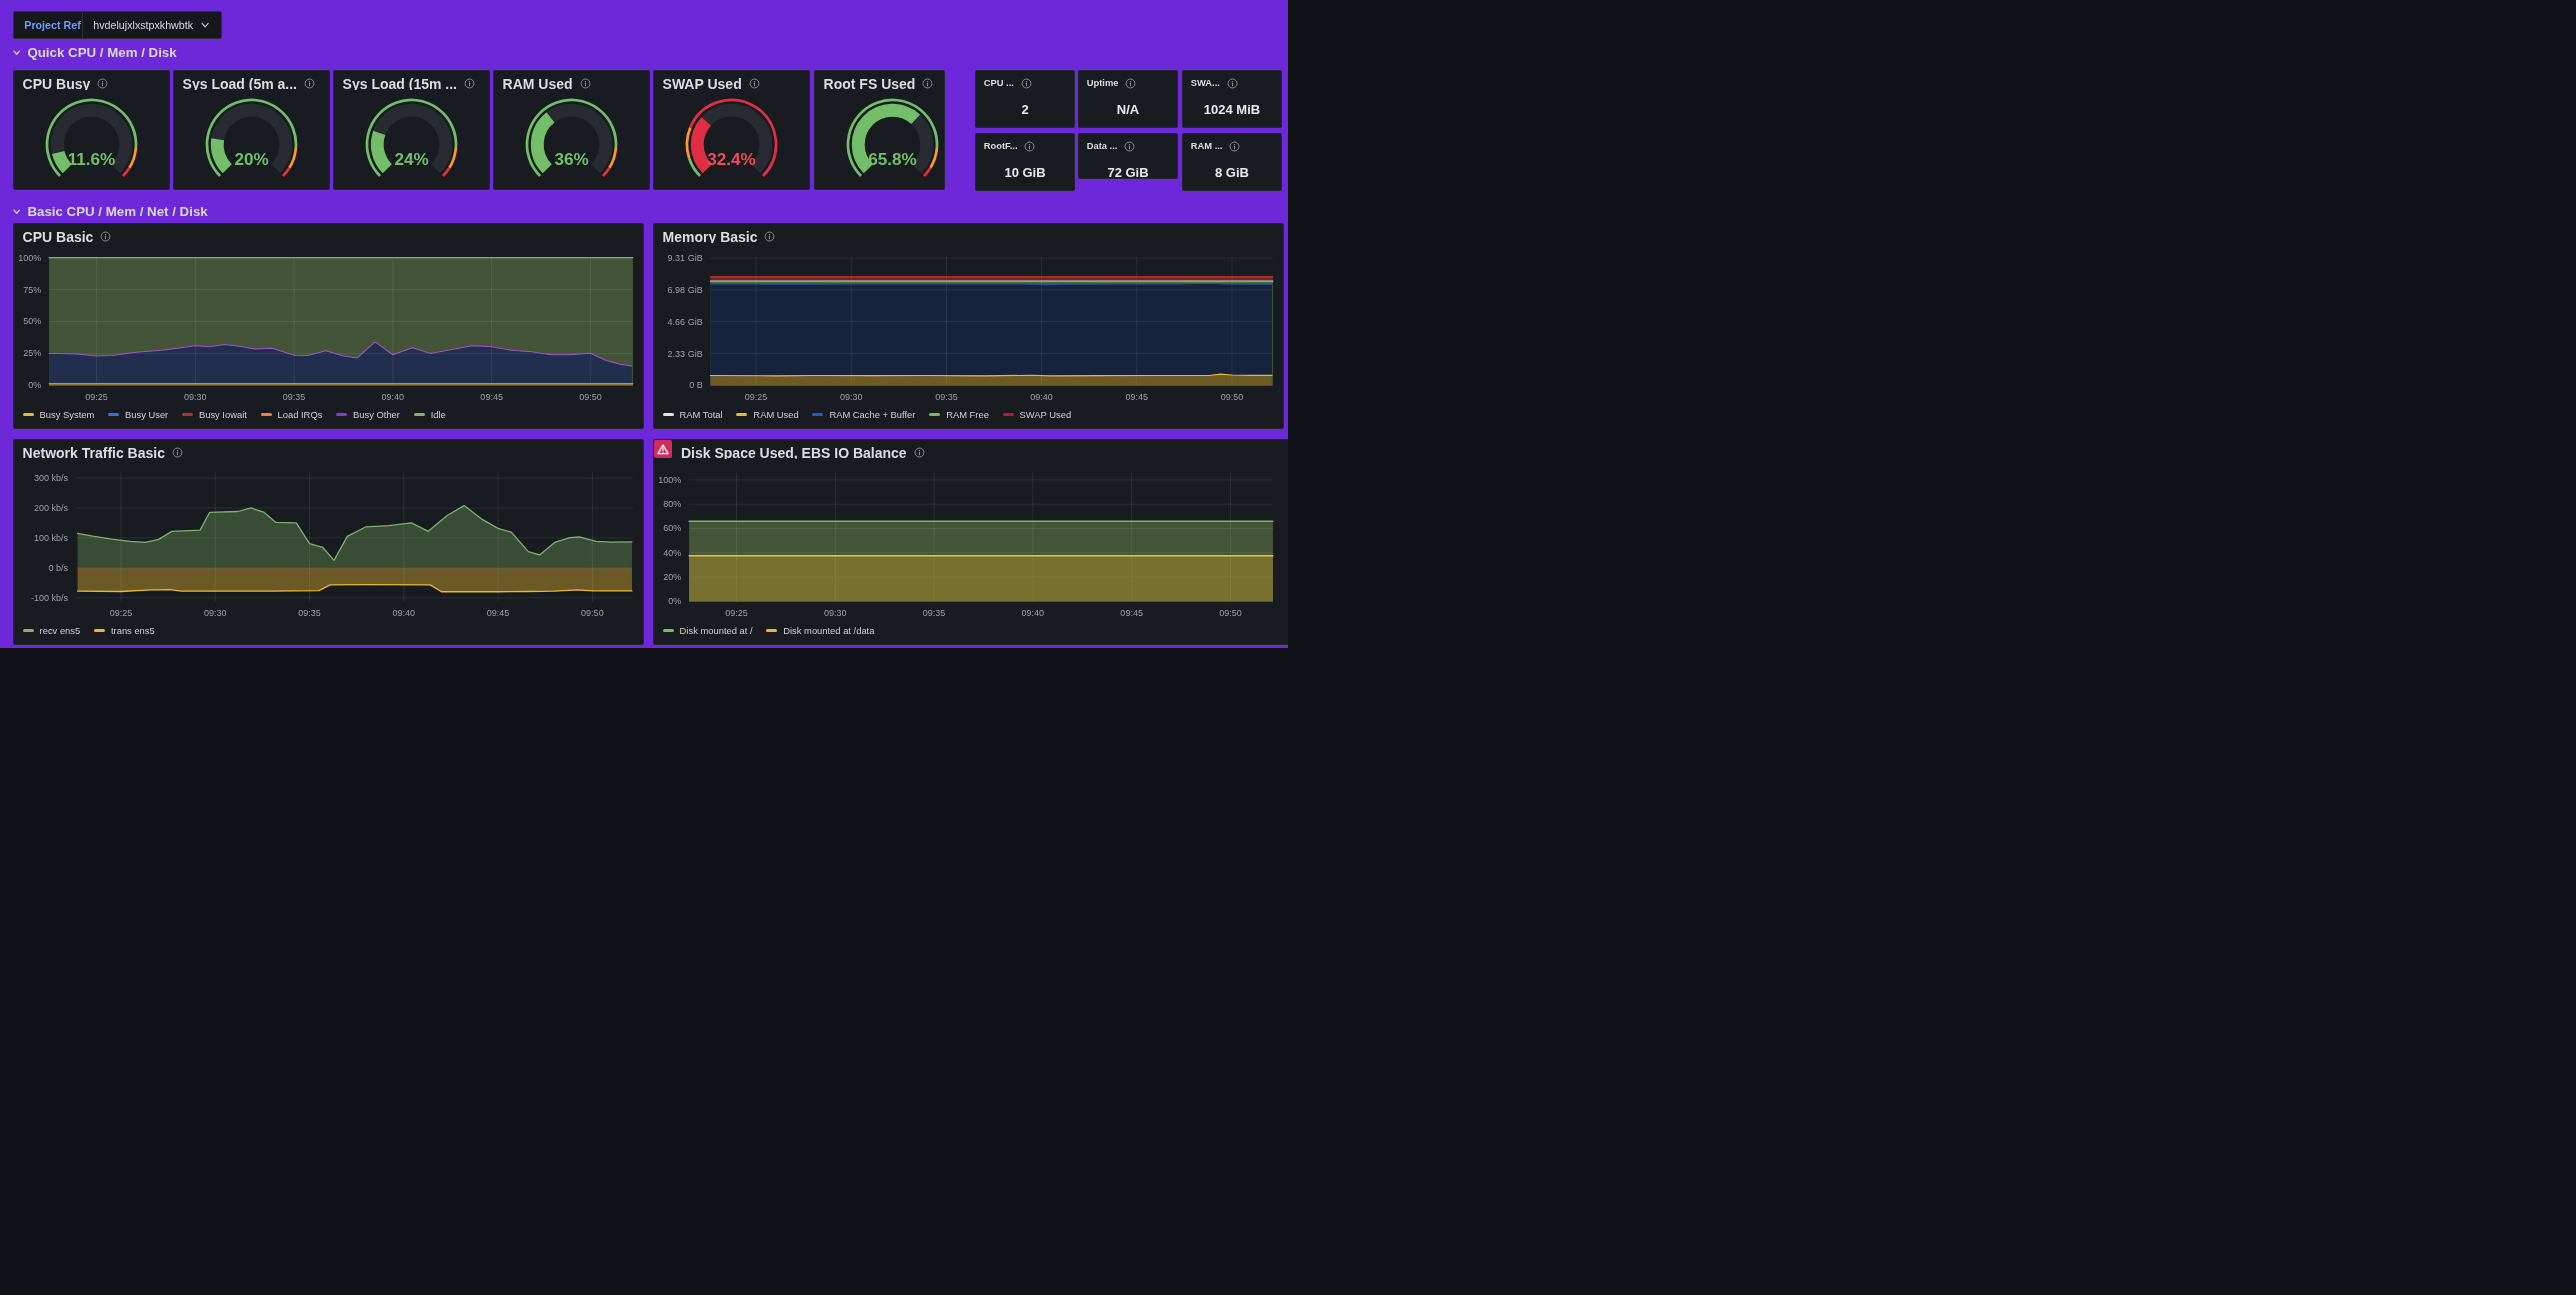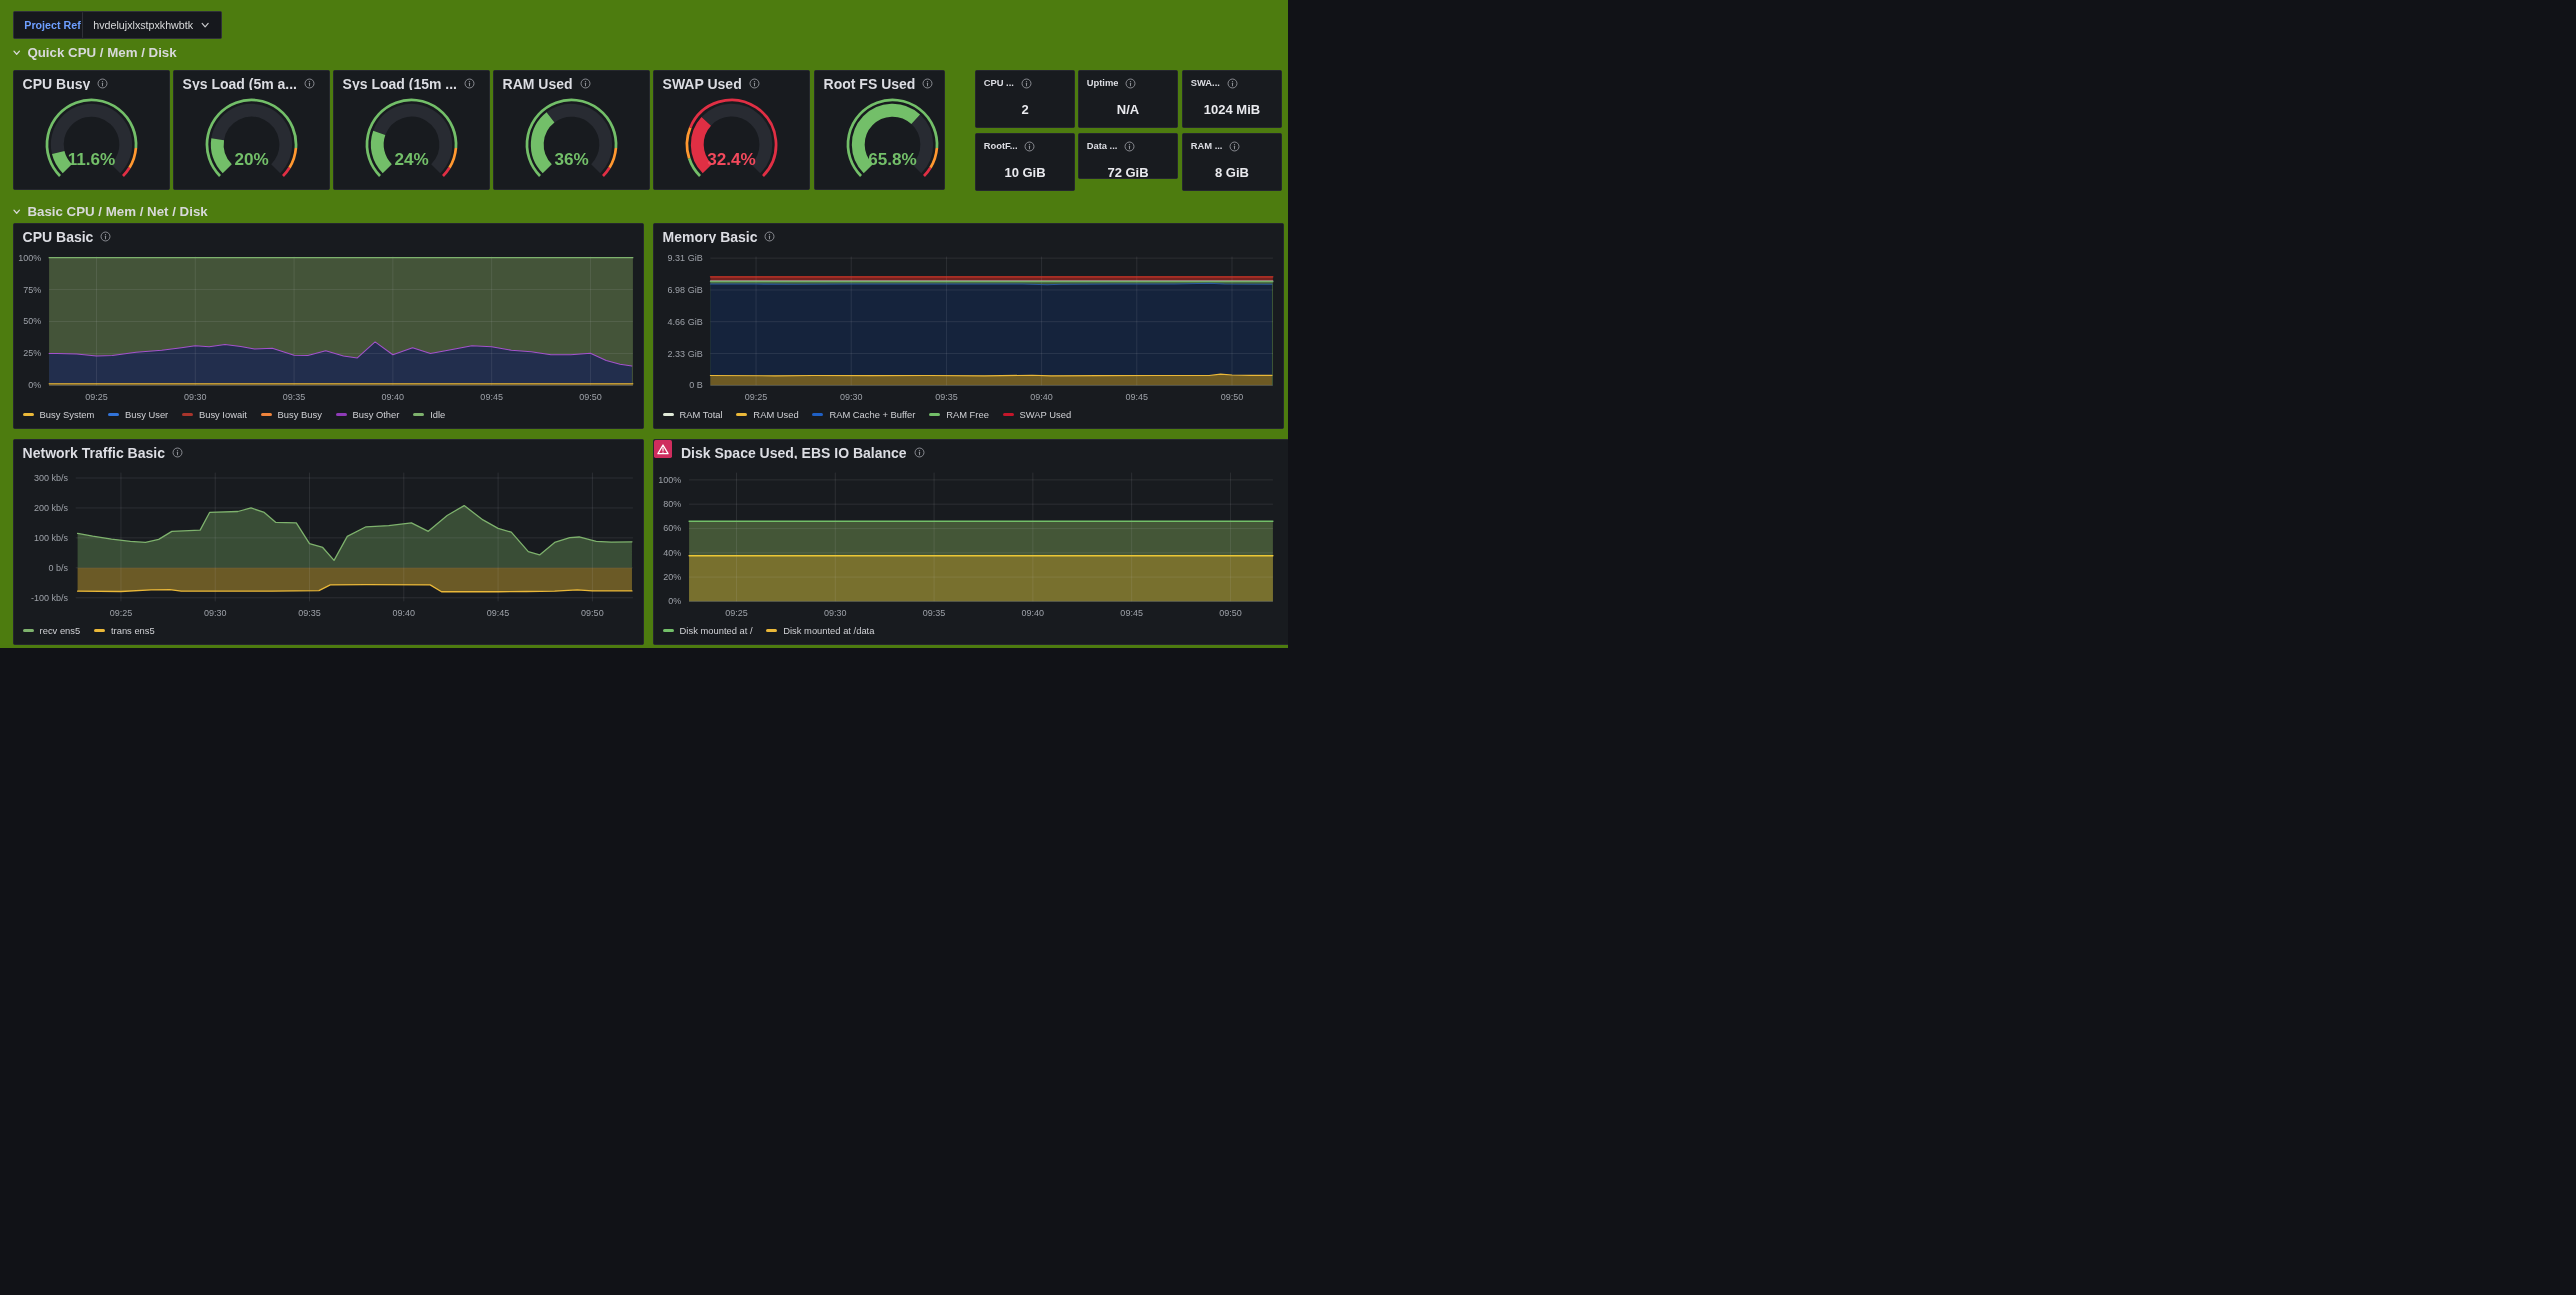--- a/index.html
+++ b/index.html
@@ -1,17 +1,17 @@
 <!DOCTYPE html>
 <html style="font-size:13.7px"><head>
 <meta charset="utf-8">
 <style>
   html,body{margin:0;padding:0;background:#111217;}
   body{font-family:"Liberation Sans",sans-serif;-webkit-font-smoothing:antialiased;}
-  .board{position:relative;width:1288px;height:648px;background:#4d7c0f;overflow:hidden;}
+  .board{position:relative;width:1288px;height:648px;background:#6d28d9;overflow:hidden;}
   .vbtn{position:absolute;top:11px;height:28px;display:flex;align-items:center;box-sizing:border-box;
         background:#16181d;border:0.9px solid #2f3138;border-radius:1.7px;padding:0 10.3px;font-size:10.7px;}
   .vlabel{left:13px;color:#6e9fff;font-weight:600;}
   .vvalue{left:82px;color:#d8d9da;font-weight:500;gap:6.9px;cursor:pointer;}
   .sec{position:absolute;left:12px;display:flex;align-items:center;gap:6px;color:#d8d9da;
        font-size:13.3px;font-weight:700;cursor:pointer;white-space:nowrap;}
   .sec1{top:45px;} .sec2{top:204px;}
   .box{position:absolute;background:#181b1f;border:0.9px solid #25272e;border-radius:1.7px;box-sizing:border-box;}
   .ptitle{position:relative;display:flex;align-items:center;gap:6.9px;padding:6.9px 0 0 8.6px;
           font-size:14px;font-weight:600;color:#dcdde3;line-height:12px;white-space:nowrap;overflow:hidden;z-index:3;}
@@ -300,21 +300,21 @@
           <div class="li">
             <span class="sw" style="background: rgb(50, 116, 217);"></span>
             <span>Busy User</span>
           </div>
           <div class="li">
             <span class="sw" style="background: rgb(168, 53, 44);"></span>
             <span>Busy Iowait</span>
           </div>
           <div class="li">
             <span class="sw" style="background: rgb(239, 132, 60);"></span>
-            <span>Busy Busy</span>
+            <span>Load IRQs</span>
           </div>
           <div class="li">
             <span class="sw" style="background: rgb(143, 59, 184);"></span>
             <span>Busy Other</span>
           </div>
           <div class="li">
             <span class="sw" style="background: rgb(126, 178, 109);"></span>
             <span>Idle</span>
           </div>
         </div>

